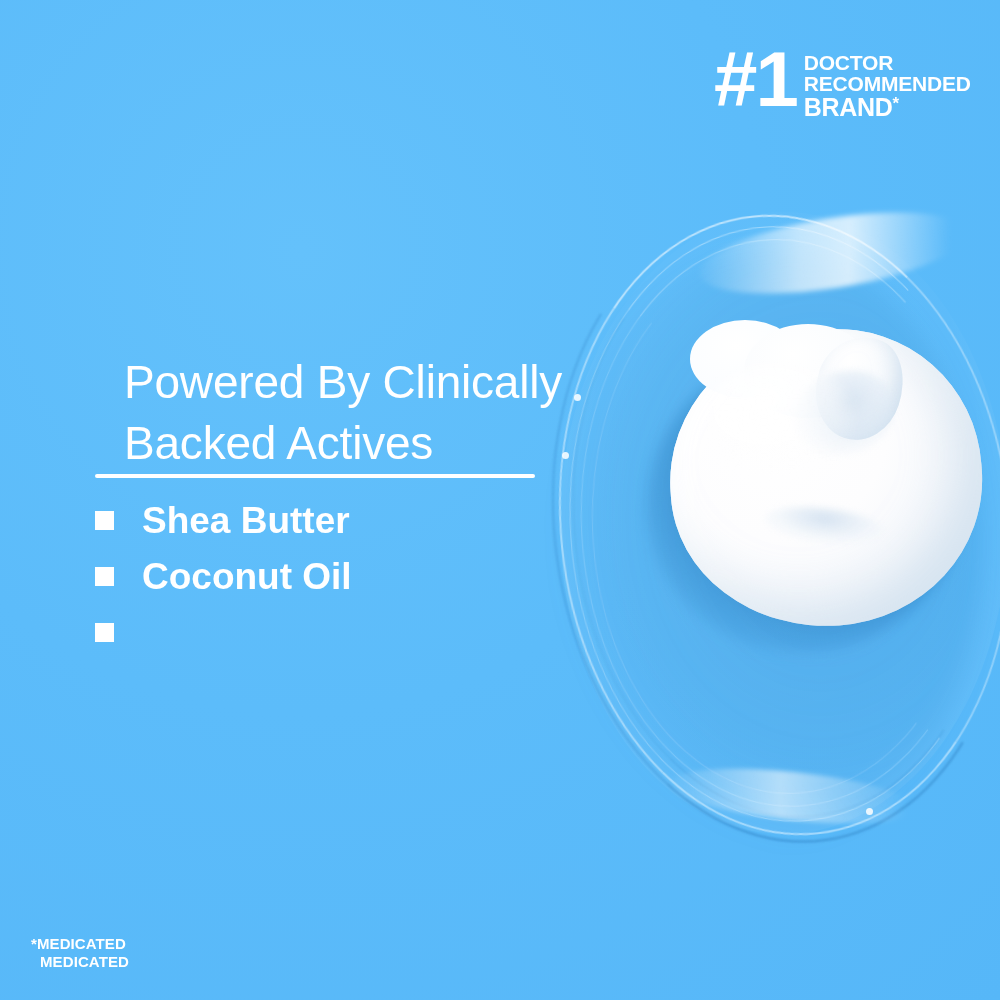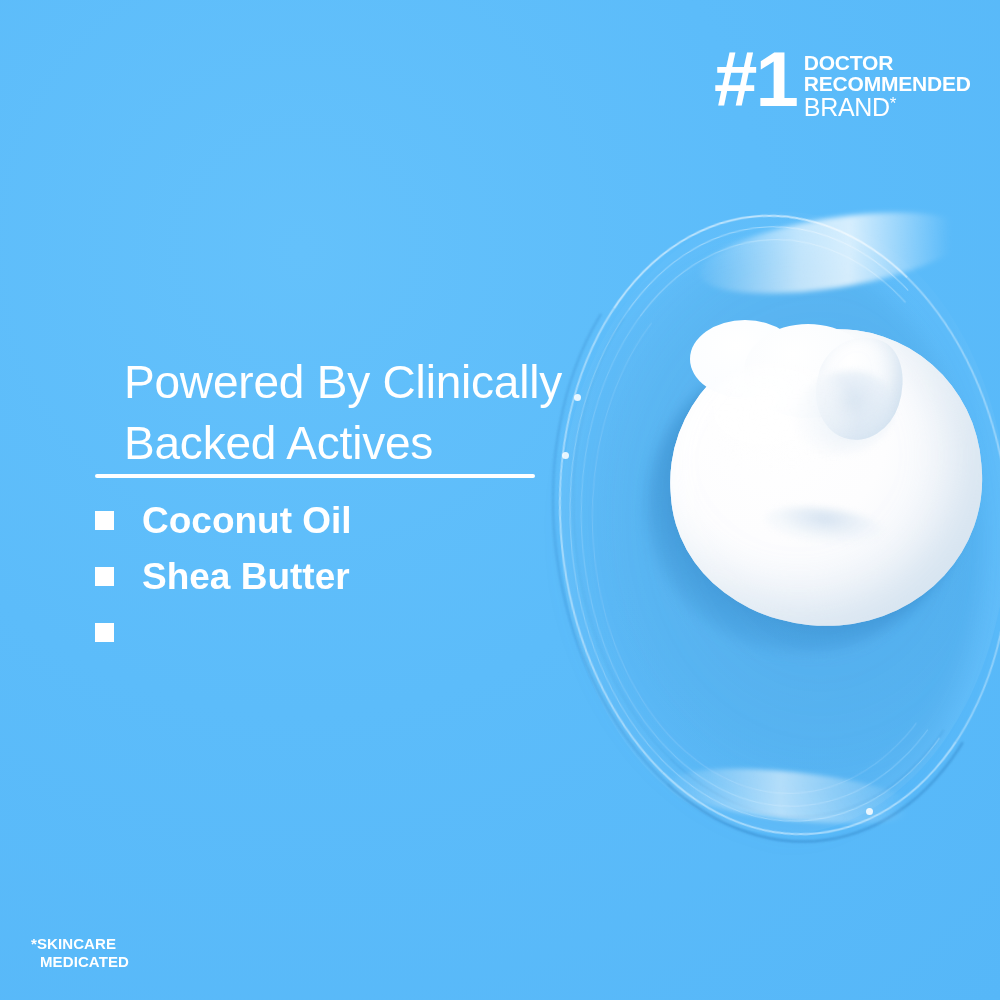--- a/index.html
+++ b/index.html
@@ -45,21 +45,21 @@
     justify-content: flex-end;
   }
   .badge-line {
     font-size: 21px;
     font-weight: 700;
     letter-spacing: -0.2px;
     white-space: nowrap;
   }
   .badge-line.strong {
     font-size: 25px;
-    font-weight: 400;
+    font-weight: 700;
     letter-spacing: -0.3px;
   }
   .badge-line .star {
     font-size: 17px;
     vertical-align: top;
   }
 
   
   .dish-wrap {
     position: absolute;
@@ -351,29 +351,29 @@
     <div class="cream-crease"></div>
     <div class="cream-hl"></div>
   </div>
 
   <div class="headline">Powered By Clinically Backed Actives</div>
   <div class="rule"></div>
 
   <ul class="bullets">
     <li class="bullet">
       <span class="bullet-marker"></span>
-      <span class="bullet-label">Coconut Oil</span>
+      <span class="bullet-label">Shea Butter</span>
     </li>
     <li class="bullet">
       <span class="bullet-marker"></span>
-      <span class="bullet-label">Shea Butter</span>
+      <span class="bullet-label">Coconut Oil</span>
     </li>
     <li class="bullet">
       <span class="bullet-marker"></span>
     </li>
   </ul>
 
   <div class="footnote">
-    <div>*SKINCARE</div>
+    <div>*MEDICATED</div>
     <div class="footnote-line2">MEDICATED</div>
   </div>
 
 </div>
 
 </body></html>

